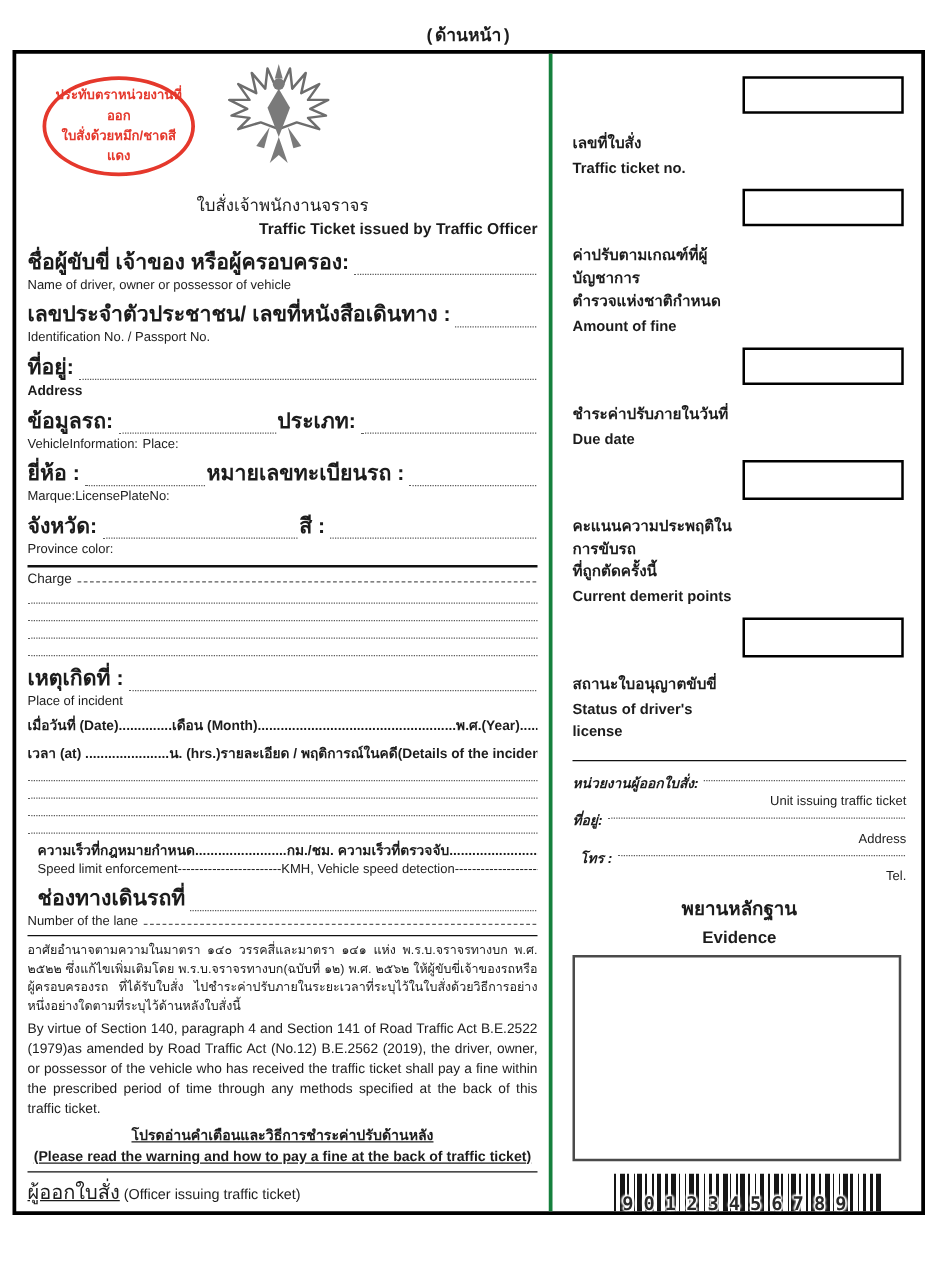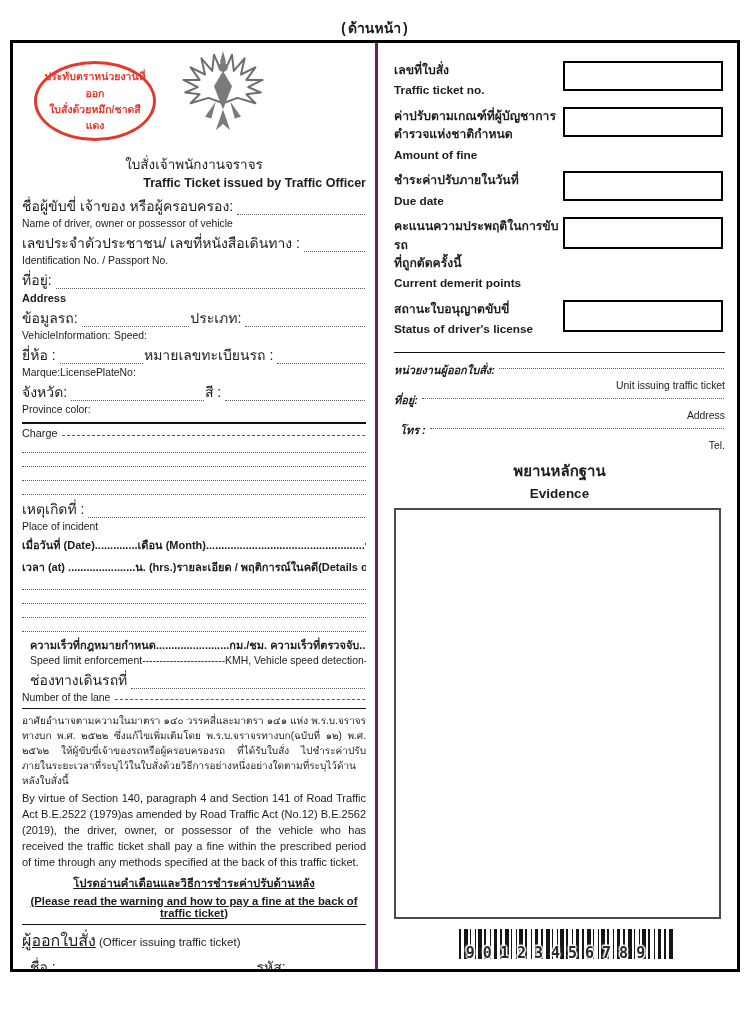--- a/index.html
+++ b/index.html
@@ -7,37 +7,37 @@
   .page {
     width:749px; height:1024px; background:#fff; position:relative;
     font-family:"Liberation Sans","DejaVu Sans",sans-serif; color:#1c1c1c;
   }
   .page-header { text-align:center; font-weight:bold; font-size:14px; padding-top:17px;font-family:Liberation Mono, monospace; }
 
   .ticket {
     position:absolute; left:10px; top:40px; width:730px; height:932px;
     border:3px solid #000; display:flex; background:#fff;
   }
-  .col-left  { width:365px; border-right:3px solid #701a75; padding:6px 9px 0 9px; overflow:hidden; }
+  .col-left  { width:429px; border-right:3px solid #15803d; padding:6px 9px 0 9px; overflow:hidden; }
   .col-right { flex:1; padding:18px 12px 0 16px; overflow:hidden; display:flex; flex-direction:column; }
 
   
   .head-row { display:flex; align-items:flex-start; height:104px; }
   .stamp {
     width:122px; height:80px; border:3px solid #e5382c; border-radius:50%;
     color:#e5382c; font-size:10.5px; font-weight:bold; line-height:1.55;
     display:flex; flex-direction:column; justify-content:center; text-align:center;
     margin:12px 0 0 12px; padding:2px 3px; flex:none;
   }
   .emblem { width:90px; margin:0 0 0 22px; flex:none; }
   .title-th { text-align:center; font-weight:normal; font-size:13.5px; }
   .title-en { text-align:right; font-weight:bold; font-size:12.5px; margin:1px 0 5px 0; }
 
   
-  .frow { display:flex; align-items:flex-end; font-size:14px; font-weight:normal; margin-top:3px; white-space:nowrap; }
+  .frow { display:flex; align-items:flex-end; font-size:17px; font-weight:bold; margin-top:3px; white-space:nowrap; }
   .dots { flex:1; border-bottom:1.7px dotted #5a5a5a; margin:0 1px 2px 4px; min-width:14px; }
   .dash { flex:1; border-bottom:1.6px dashed #5a5a5a; margin:0 1px 3px 5px; min-width:14px; }
   .sub  { font-size:10.4px; font-weight:normal; margin-top:1px; }
   .sub.b { font-weight:bold; font-size:11px; }
   .sub-2col { display:flex; font-size:10.4px; margin-top:1px; }
   .sub-2col .c1 { width:92px; }
   .dotline { border-bottom:1.7px dotted #5a5a5a; height:14px; }
   .hline  { border-top:2.5px solid #111; margin:7px 0 3px 0; }
   .hline.thin { border-top:1.8px solid #111; margin:5px 0 3px 0; }
 
@@ -45,21 +45,21 @@
   .legal-th { font-size:10px;  line-height:1.5; text-align:justify; margin-top:4px; }
   .legal-en { font-size:11px;  line-height:1.45; text-align:justify; margin-top:3px; }
   .warn { text-align:center; font-weight:bold; text-decoration:underline; font-size:11.3px; margin-top:3px; }
 
   .officer-h { font-size:11.5px; margin-top:2px; }
   .officer-h .u { font-weight:normal; text-decoration:underline; font-size:16px; }
   .f2 { flex:2.6; } .f1 { flex:1; }
 
   
   .rrow { display:flex; align-items:flex-start; margin-bottom:7px; }
-  .rlabels { width:178px; font-weight:bold; font-size:12.2px; line-height:1.5; }
+  .rlabels { width:178px; font-weight:bold; font-size:12.2px; line-height:1.5;margin-top:44px; }
   .ren { font-weight:bold; font-size:11.8px; margin-top:3px; }
   .rbox { width:168px; border:2px solid #000; margin-left:auto; margin-right:2px; background:#fff; }
   .rbox.h30 { height:30px; } .rbox.h32 { height:32px; }
   .rline { border-top:1.8px solid #111; margin:6px 0 8px 0; }
   .urow { display:flex; align-items:center; font-size:11px; font-weight:bold; white-space:nowrap;font-style:italic; }
   .usub { font-size:10.4px; font-weight:normal; margin-top:1px;text-align:right; }
   .usub.out { margin-left:-12px; }
   .ev-th { text-align:center; font-weight:bold; font-size:15px; margin-top:8px; }
   .ev-en { text-align:center; font-weight:bold; font-size:13.5px; margin:3px 0 7px 0; }
   .ev-box { border:2px solid #4a4a4a; height:458px; margin:0 4px 10px 0; }
@@ -135,21 +135,21 @@
       <div class="sub b">Address</div>
 
       <div class="frow">
         <span>ข้อมูลรถ:</span>
         <span class="dots" style="flex:0.9"></span>
         <span>ประเภท:</span>
         <span class="dots"></span>
       </div>
       <div class="sub-2col">
         <span class="c1">VehicleInformation:</span>
-        <span>Speed:</span>
+        <span>Place:</span>
       </div>
 
       <div class="frow">
         <span>ยี่ห้อ :</span>
         <span class="dots" style="flex:0.95"></span>
         <span>หมายเลขทะเบียนรถ :</span>
         <span class="dots"></span>
       </div>
       <div class="sub">Marque:LicensePlateNo:</div>
 

